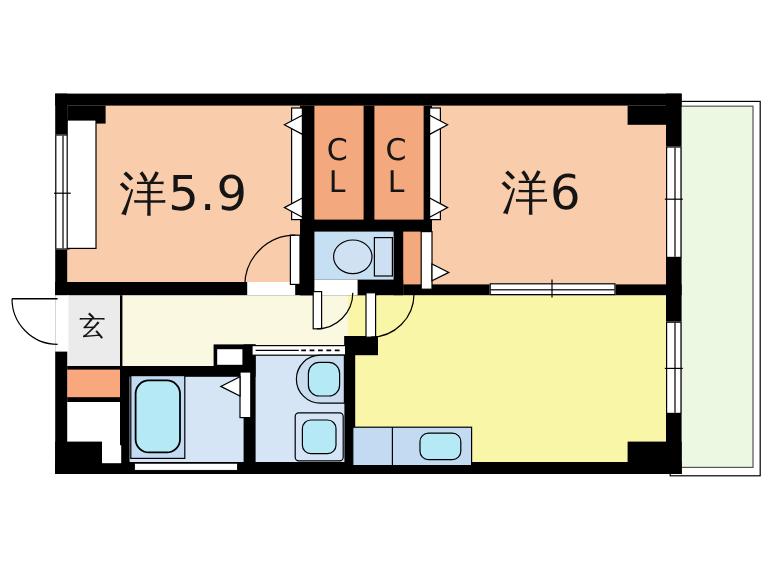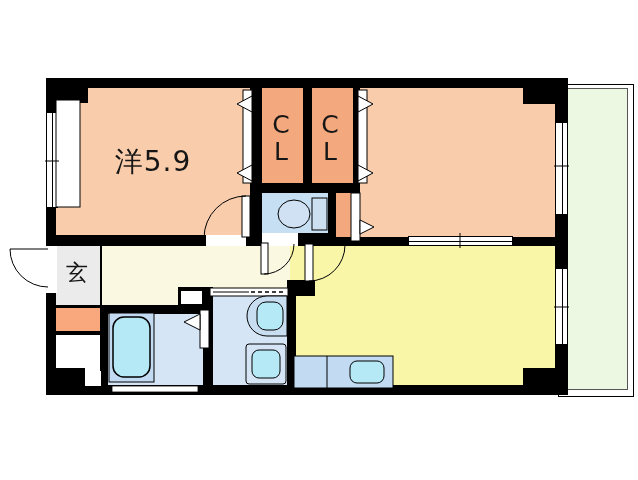--- a/index.html
+++ b/index.html
@@ -10,21 +10,21 @@
   .abs  { position:absolute; }
   .wall { position:absolute; background:#000; }
   .room { position:absolute; }
   .win  { position:absolute; background:#fff; border:1px solid #000; box-sizing:border-box; }
   .win .vline { position:absolute; left:50%; top:0; width:1px; height:100%; background:#000; }
   .win .hline { position:absolute; top:50%; left:0; height:1px; width:100%; background:#000; }
   .lbl {
     position:absolute; transform:translate(-50%,-50%);
     color:#151515; white-space:nowrap; text-align:center; line-height:1.05;
   }
-  .lbl-big { font-size:28px; letter-spacing:1px; }
+  .lbl-big { font-size:40px; letter-spacing:1px; }
   .lbl-dk  { font-size:34px; letter-spacing:2px; }
   .lbl-cl  { font-size:25px; line-height:27px; font-weight:400; }
   .lbl-gen { font-size:22px; }
   svg.overlay { position:absolute; left:0; top:0; pointer-events:none; }
 </style>
 </head>
 <body>
 
 <div id="canvas">
 
@@ -177,20 +177,21 @@
     </g>
 
     <g>
       <rect x="294" y="356" width="99" height="32" fill="#C2DAF2" stroke="#000" stroke-width="1"></rect>
       <line x1="327" y1="356" x2="327" y2="388" stroke="#000" stroke-width="1"></line>
       <rect x="350" y="361" width="34" height="22" rx="7" fill="#B5E9F6" stroke="#000" stroke-width="1"></rect>
     </g>
   </svg>
 
   <div class="lbl lbl-big" style="left:153px;top:162px;">洋5.9</div>
+  <div class="lbl lbl-big" style="left:451px;top:161px;">洋6</div>
   <div class="lbl lbl-cl" style="left:281px;top:138px;">
     <span style="display:block;">C</span>
     <span style="display:block;">L</span>
   </div>
   <div class="lbl lbl-cl" style="left:330px;top:138px;">
     <span style="display:block;">C</span>
     <span style="display:block;">L</span>
   </div>
   <div class="lbl lbl-gen" style="left:77px;top:273px;">玄</div>
 

